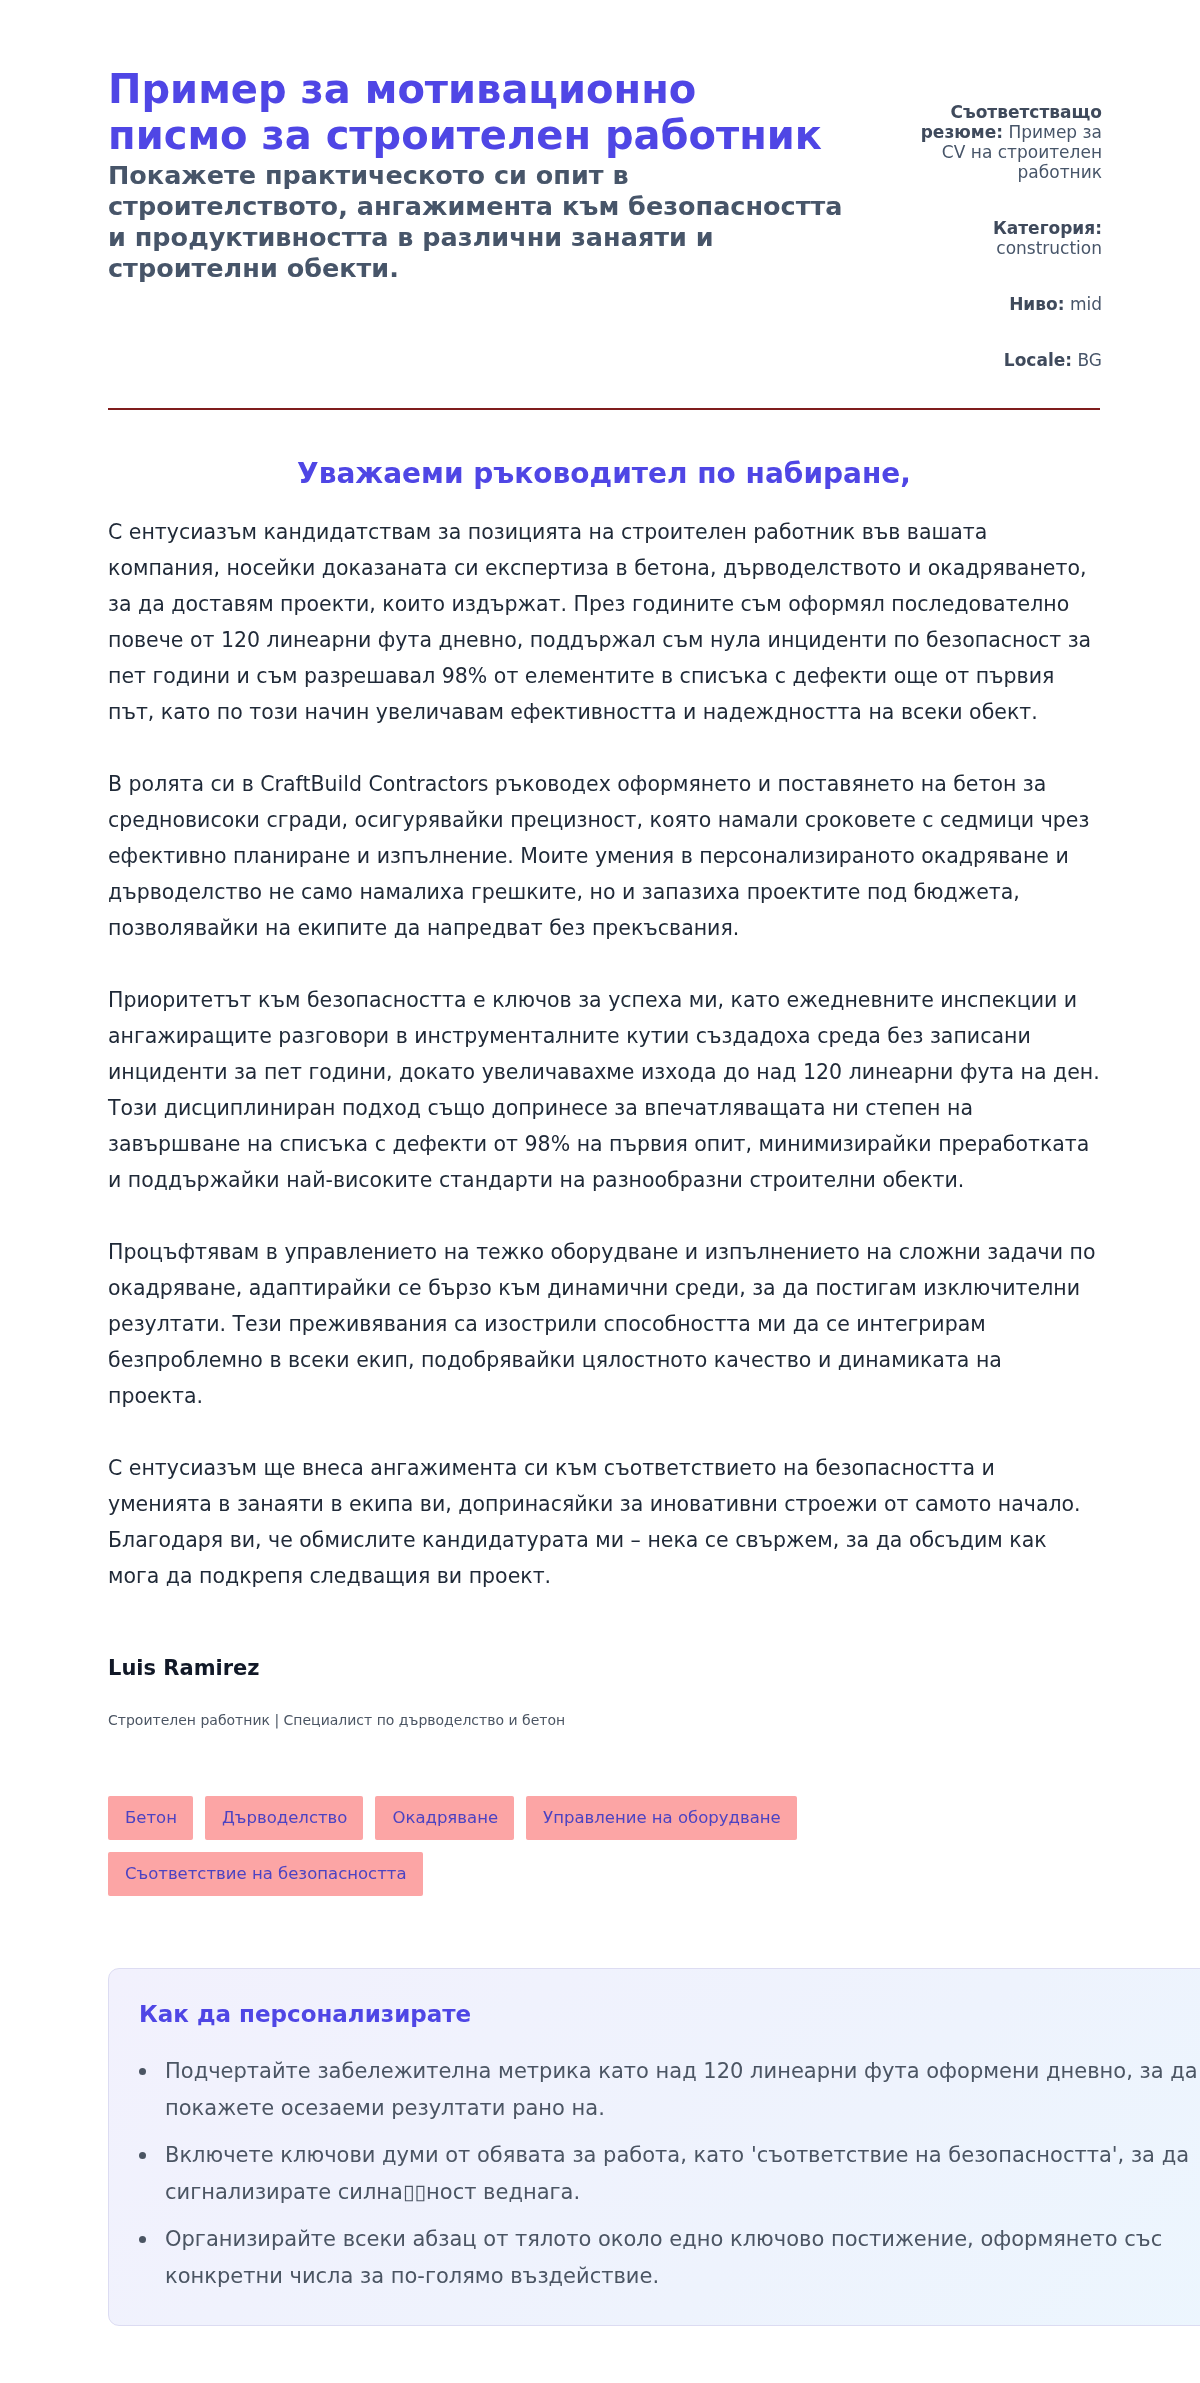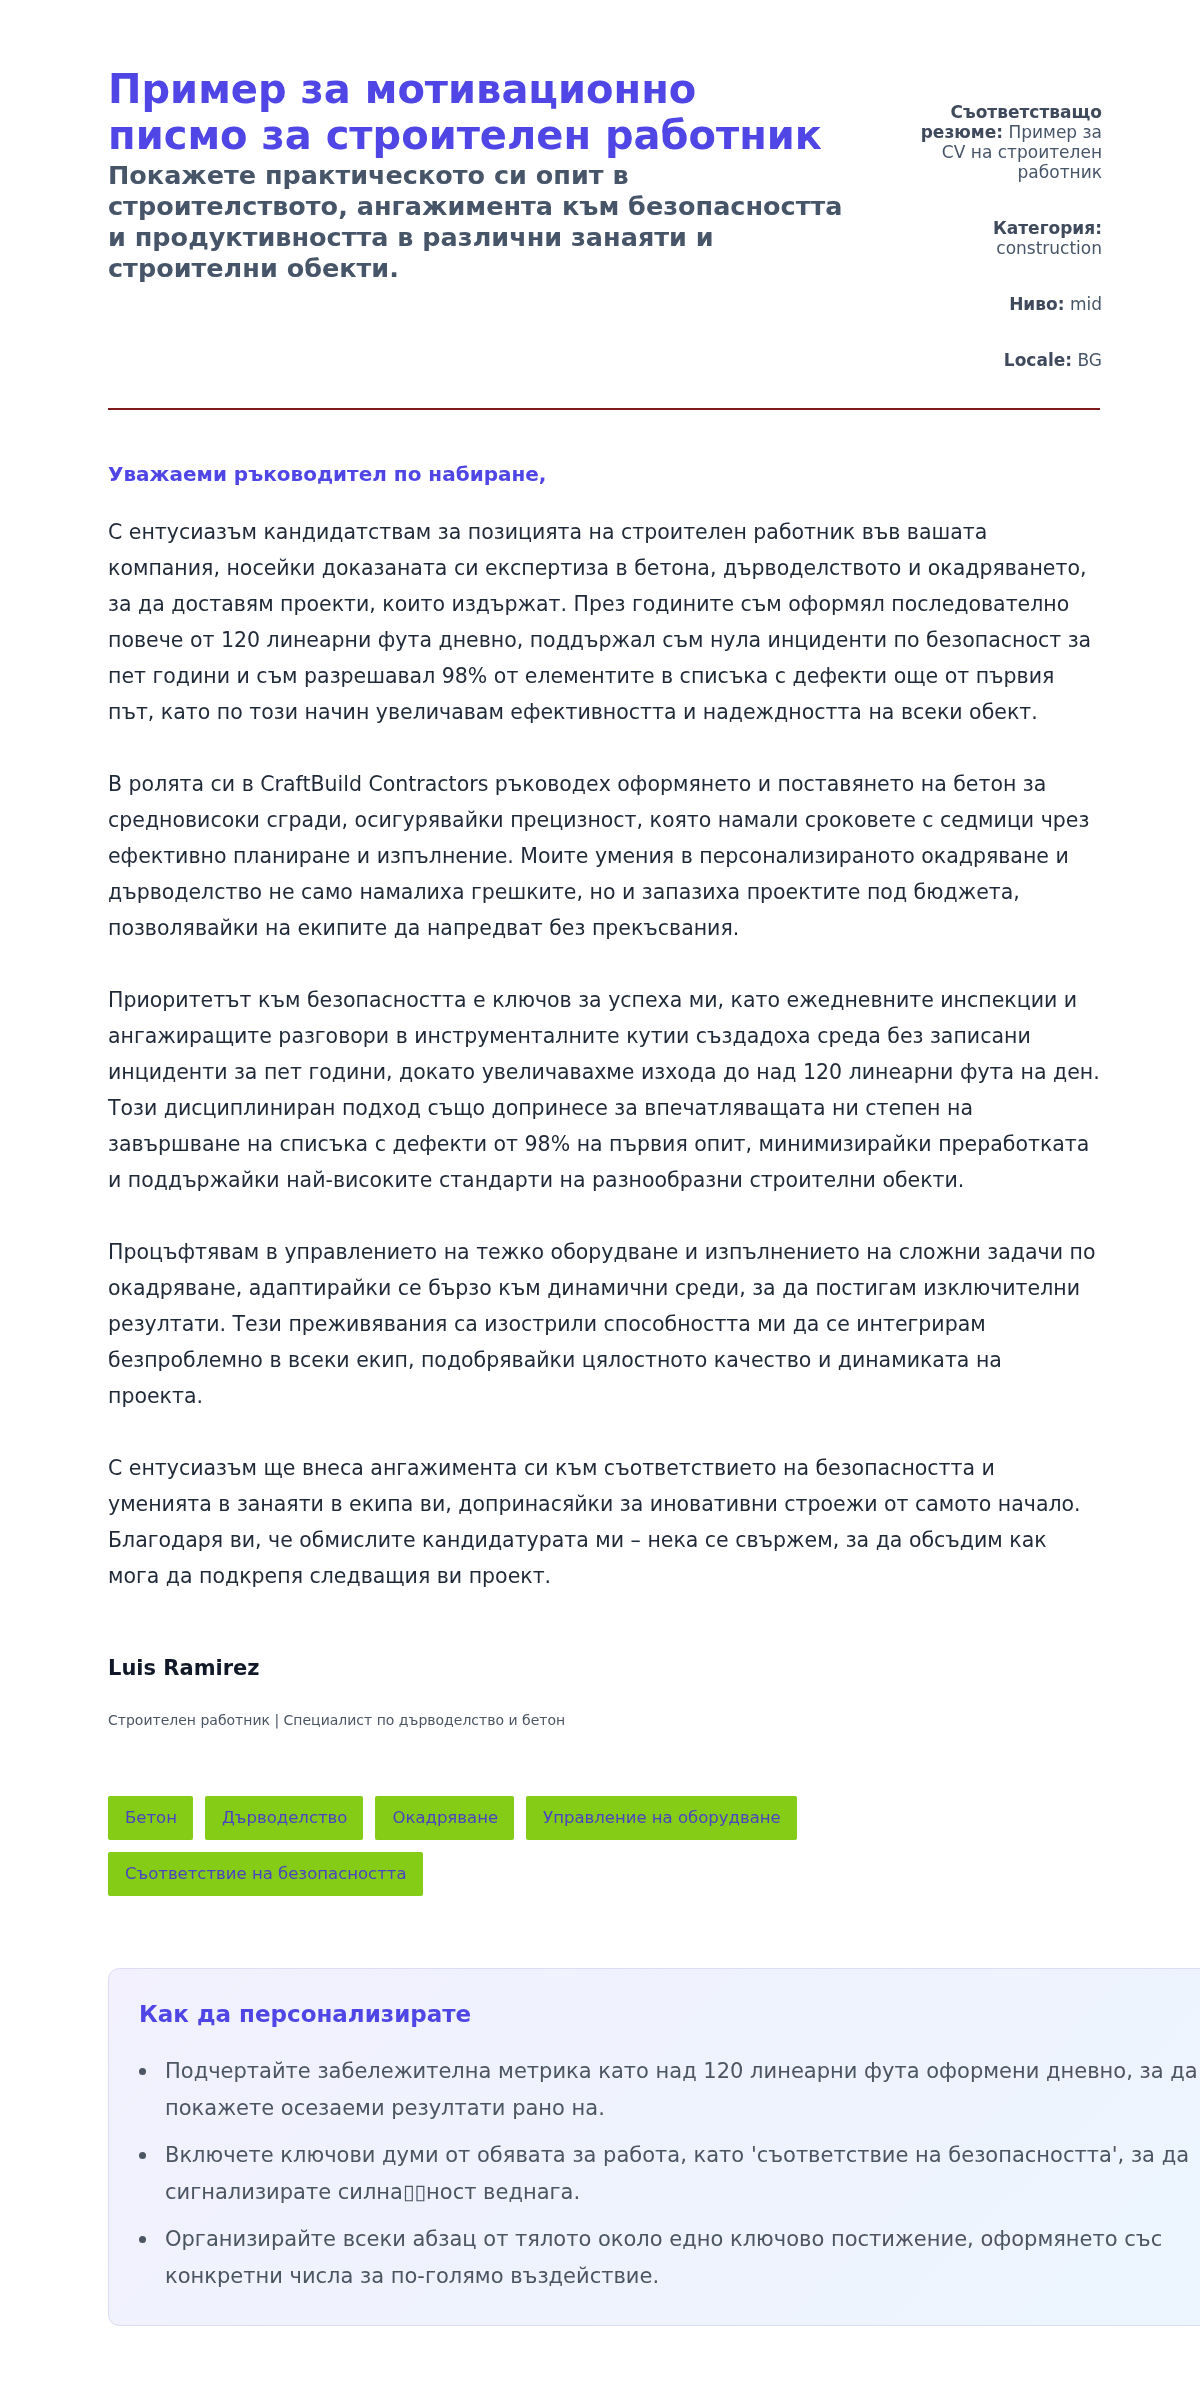--- a/index.html
+++ b/index.html
@@ -9,29 +9,29 @@
 
   .header { display: flex; justify-content: space-between; padding-top: 66px; padding-bottom: 34px; border-bottom: 2px solid #7f1d1d; }
   .header-left { width: 740px; }
   .title { color: #4f46e5; font-size: 40px; font-weight: bold; line-height: 46px; }
   .subtitle { color: #475569; font-size: 25.5px; font-weight: bold; line-height: 31px; margin-top: 2px; }
   .meta { width: 200px; text-align: right; color: #475569; font-size: 17px; line-height: 20px; padding-top: 0px; margin-right: -2px; }
   .meta-item { margin-bottom: 4px; margin-top: 36px; }
   .meta-key { font-weight: bold; color: #3f4a5c; }
 
   .letter { padding-top: 50px; }
-  .salutation { color: #4f46e5; font-size: 20px; font-weight: bold; line-height: 28px; margin-bottom: 26px; }
+  .salutation { color: #4f46e5; font-size: 28px; font-weight: bold; line-height: 28px; margin-bottom: 26px; text-align: center; }
   .para { font-size: 20.5px; line-height: 36px; color: #1f2937; margin-bottom: 36px; width: 994px; }
 
   .signature { margin-top: 60px; }
   .sig-name { font-size: 21px; font-weight: bold; color: #111827; line-height: 28px; }
   .sig-role { font-size: 14px; color: #4b5563; line-height: 28px; margin-top: 24px; }
 
   .tags { display: flex; flex-wrap: wrap; gap: 12px 12px; margin-top: 62px; width: 994px; }
-  .tag { background: #84cc16; color: #4c43c2; font-size: 16.5px; line-height: 20px; padding: 12px 16px 12px 17px; border-radius: 2px; }
+  .tag { background: #fca5a5; color: #4c43c2; font-size: 16.5px; line-height: 20px; padding: 12px 16px 12px 17px; border-radius: 2px; }
 
   .tips { margin-top: 72px; width: 1168px; border: 1.5px solid #dcdcf2; border-radius: 11px;
           background: linear-gradient(135deg, #f2f1fd 0%, #eef3fd 60%, #ecf6fe 100%);
           padding: 30px 28px 30px 30px; }
   .tips-title { color: #4f46e5; font-size: 23px; font-weight: bold; line-height: 30px; margin-bottom: 24px; }
   .tips-list { list-style: none; }
   .tips-item { position: relative; padding-left: 26px; font-size: 21px; line-height: 37px; color: #4b5563; margin-bottom: 10px; }
   .tips-item:last-child { margin-bottom: 0; }
   .bullet { position: absolute; left: 0; top: 15px; width: 7px; height: 7px; border-radius: 50%; background: #4b5563; }
 </style>

